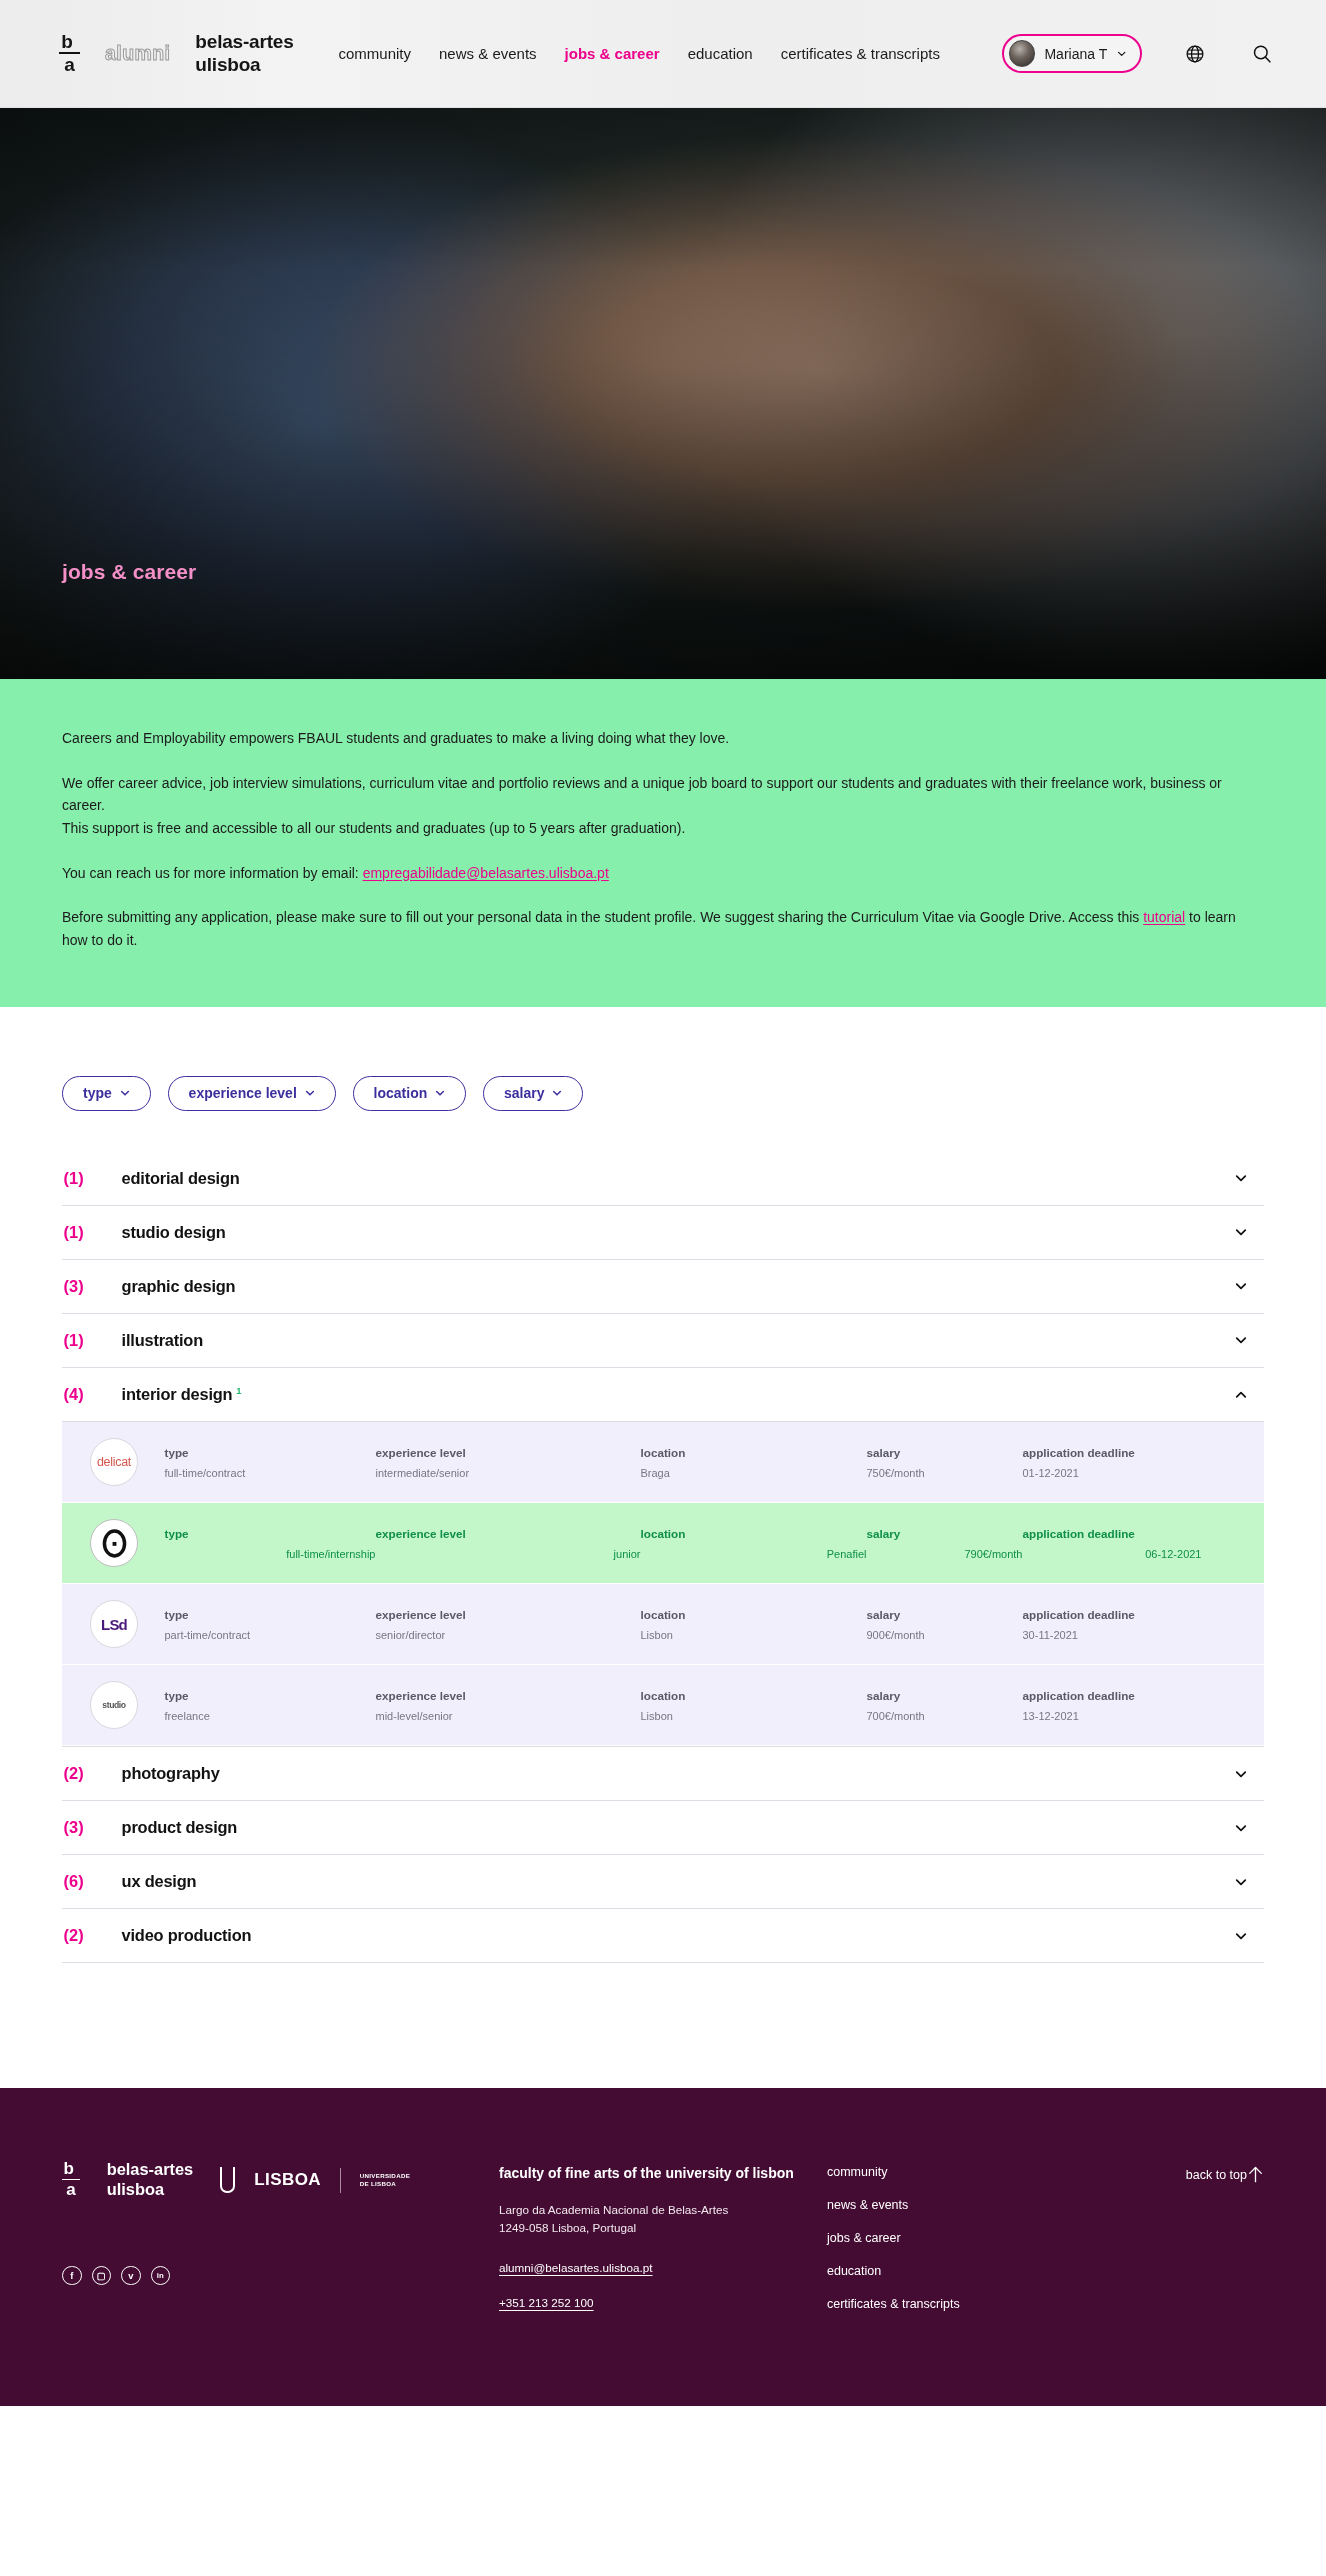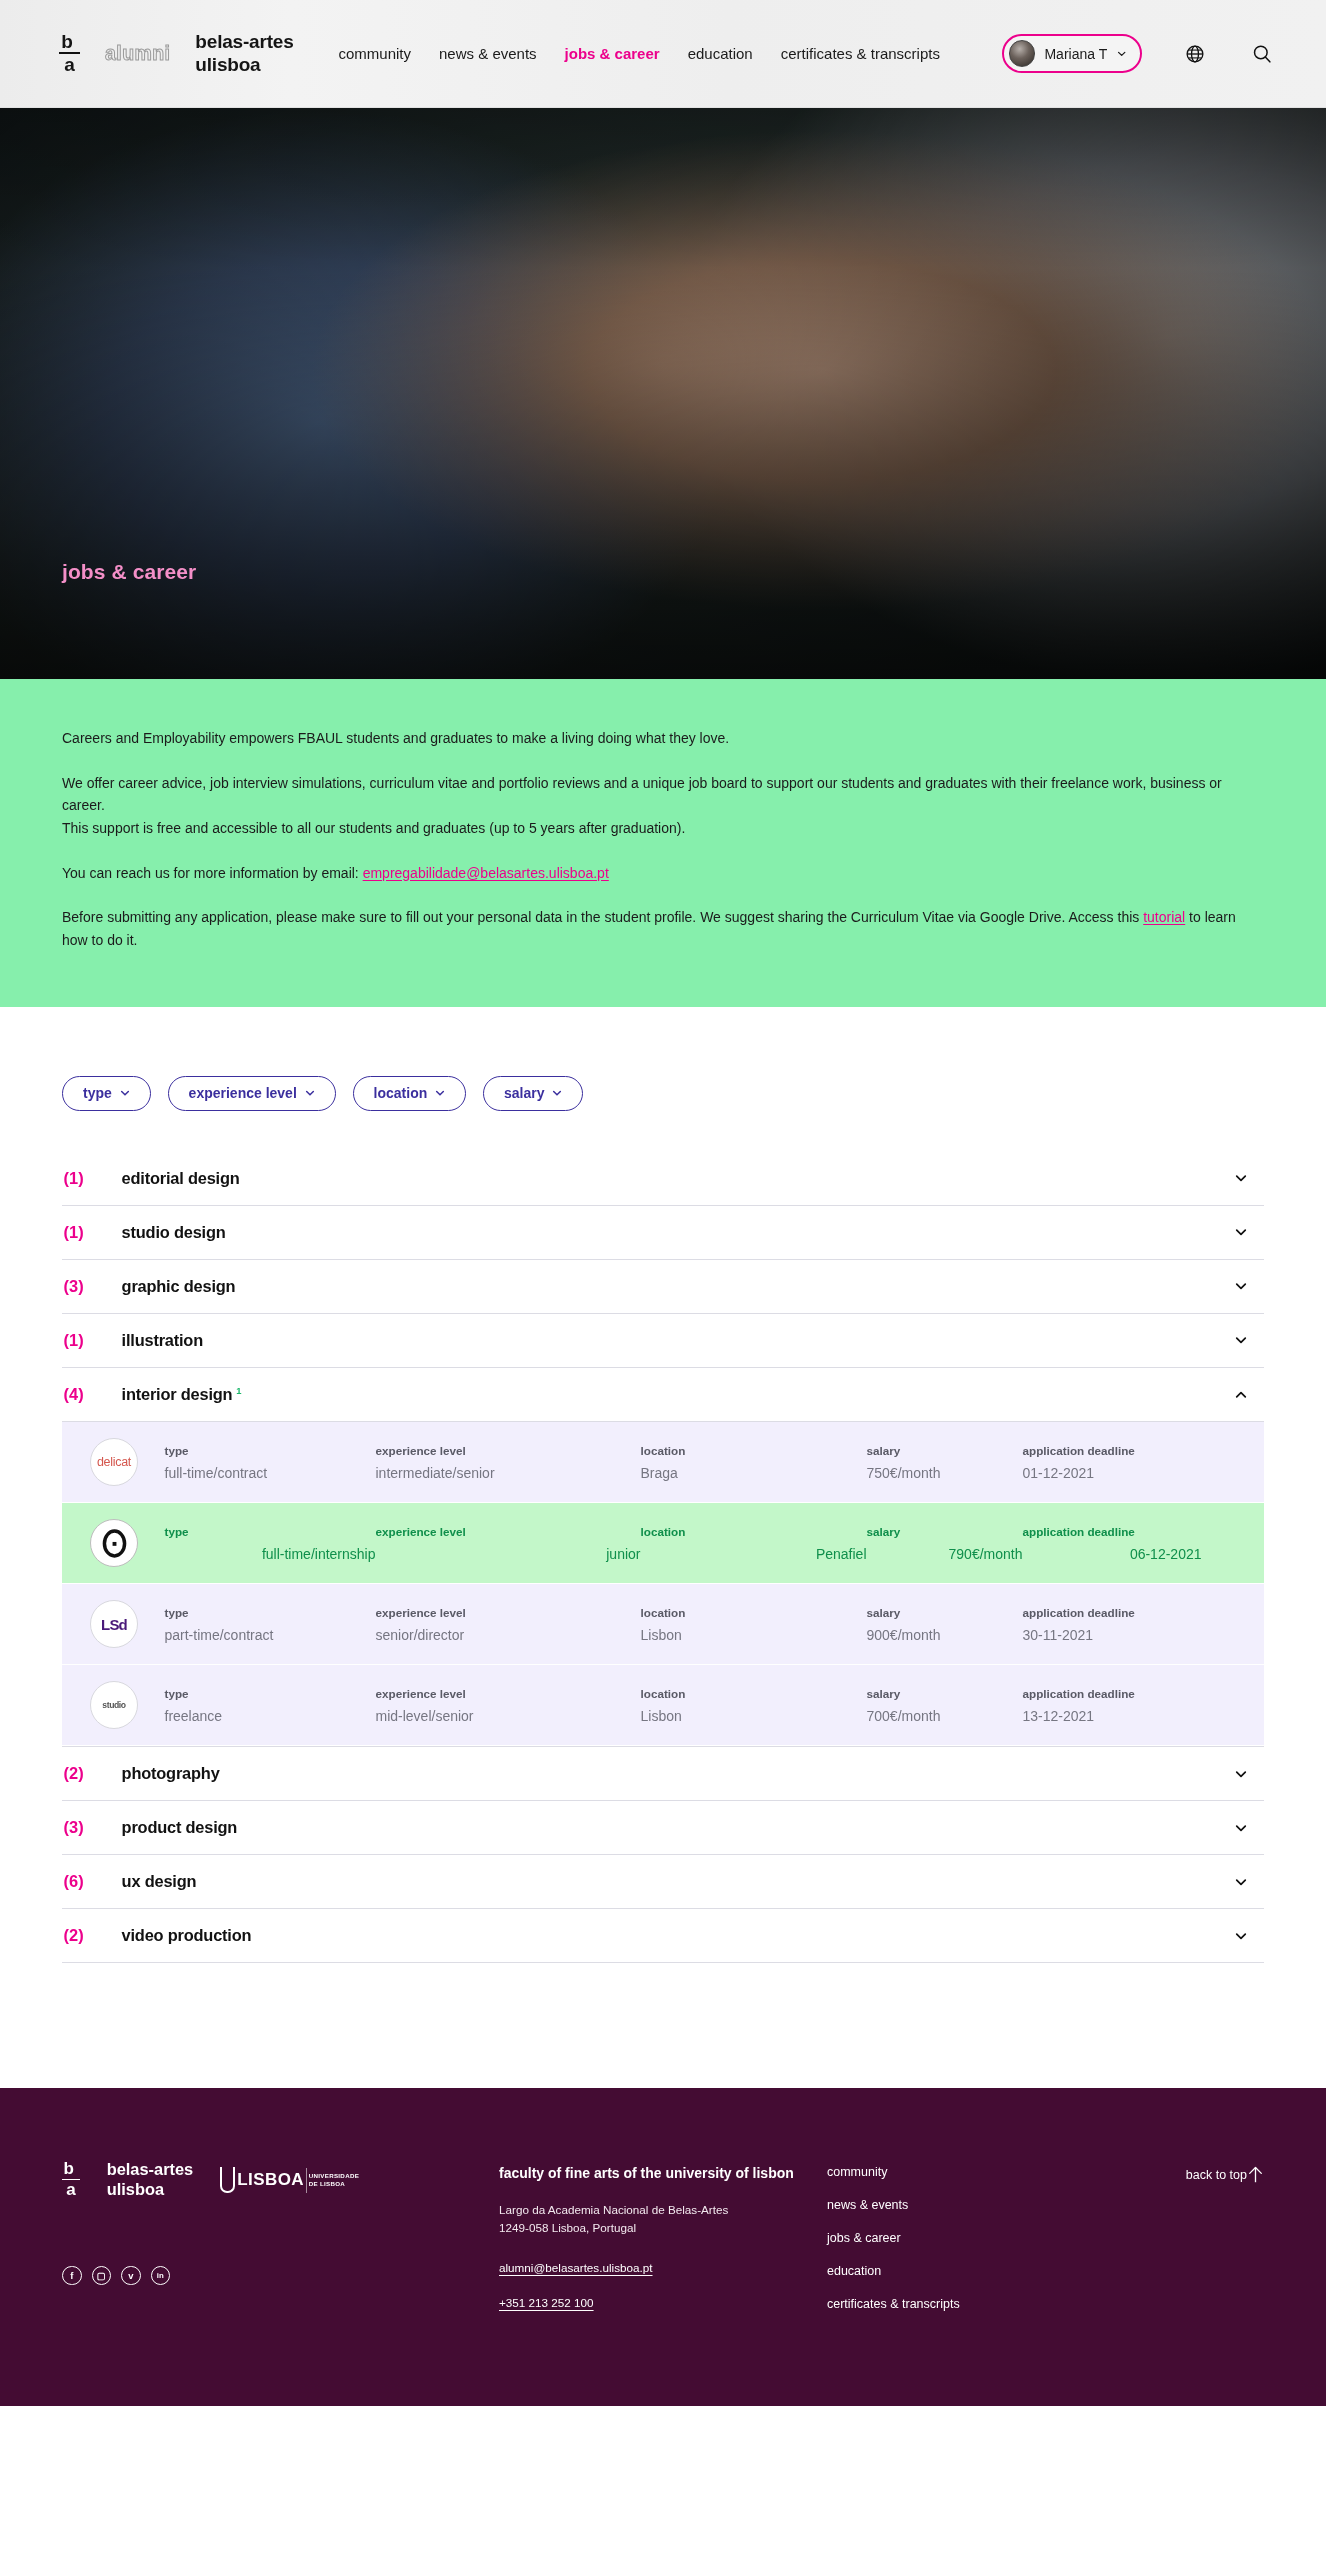--- a/index.html
+++ b/index.html
@@ -123,37 +123,37 @@
   .logo-lsd{font-size:15px;color:#4a1a7a;font-weight:700;letter-spacing:-0.8px;}
   .logo-blur{font-size:8.6px;color:#555;filter:blur(0.5px);letter-spacing:-0.4px;font-weight:700;}
   .job-fields{display:flex;flex:1;}
   .field{display:flex;flex-direction:column;gap:7.8px;}
   .f-type{width:211px;}
   .f-exp{width:265px;}
   .f-loc{width:226px;}
   .f-sal{width:156px;}
   .f-dead{width:179px;}
   .field .k{font-size:11.7px;font-weight:700;color:#5a5a66;}
-  .field .v{font-size:14px;color:#767682;}
+  .field .v{font-size:11px;color:#767682;}
   .job.highlight .field .k{color:#0f8f4b;}
   .job.highlight .field .v{color:#0f8f4b;text-align:right;}
 
   
   .footer{
     background:#440c33;color:#fff;
     margin-top:125px;padding:72px 62px 75px 62px;
     display:flex;
   }
   .f-col1{width:437px;}
   .f-brandrow{display:flex;align-items:center;gap:26.5px;}
   .f-ba{display:flex;flex-direction:column;align-items:center;line-height:.95;font-weight:700;font-size:17px;color:#fff;}
   .f-ba .b{border-bottom:1.6px solid #fff;padding:0 6.2px 1.6px 1.6px;}
   .f-ba .a{padding-top:2.3px;}
   .f-brandname{font-size:16.4px;font-weight:700;line-height:1.2;color:#fff;}
-  .ulisboa{display:flex;align-items:center;gap:2px;}
+  .ulisboa{display:flex;align-items:center;gap:19px;}
   .ul-u{
     width:15.6px;height:26.5px;border:2.3px solid #fff;border-top:0;
     border-radius:0 0 7px 7px;
   }
   .ul-word{font-size:17px;font-weight:700;letter-spacing:0.4px;color:#fff;}
   .ul-div{width:0.8px;height:25px;background:#ffffff88;}
   .ul-sub{font-size:6.2px;line-height:1.35;letter-spacing:0.3px;color:#fff;font-weight:700;}
   .socials{display:flex;gap:10px;margin-top:66px;}
   .soc{
     width:19.5px;height:19.5px;border-radius:50%;border:1.2px solid #fff;

